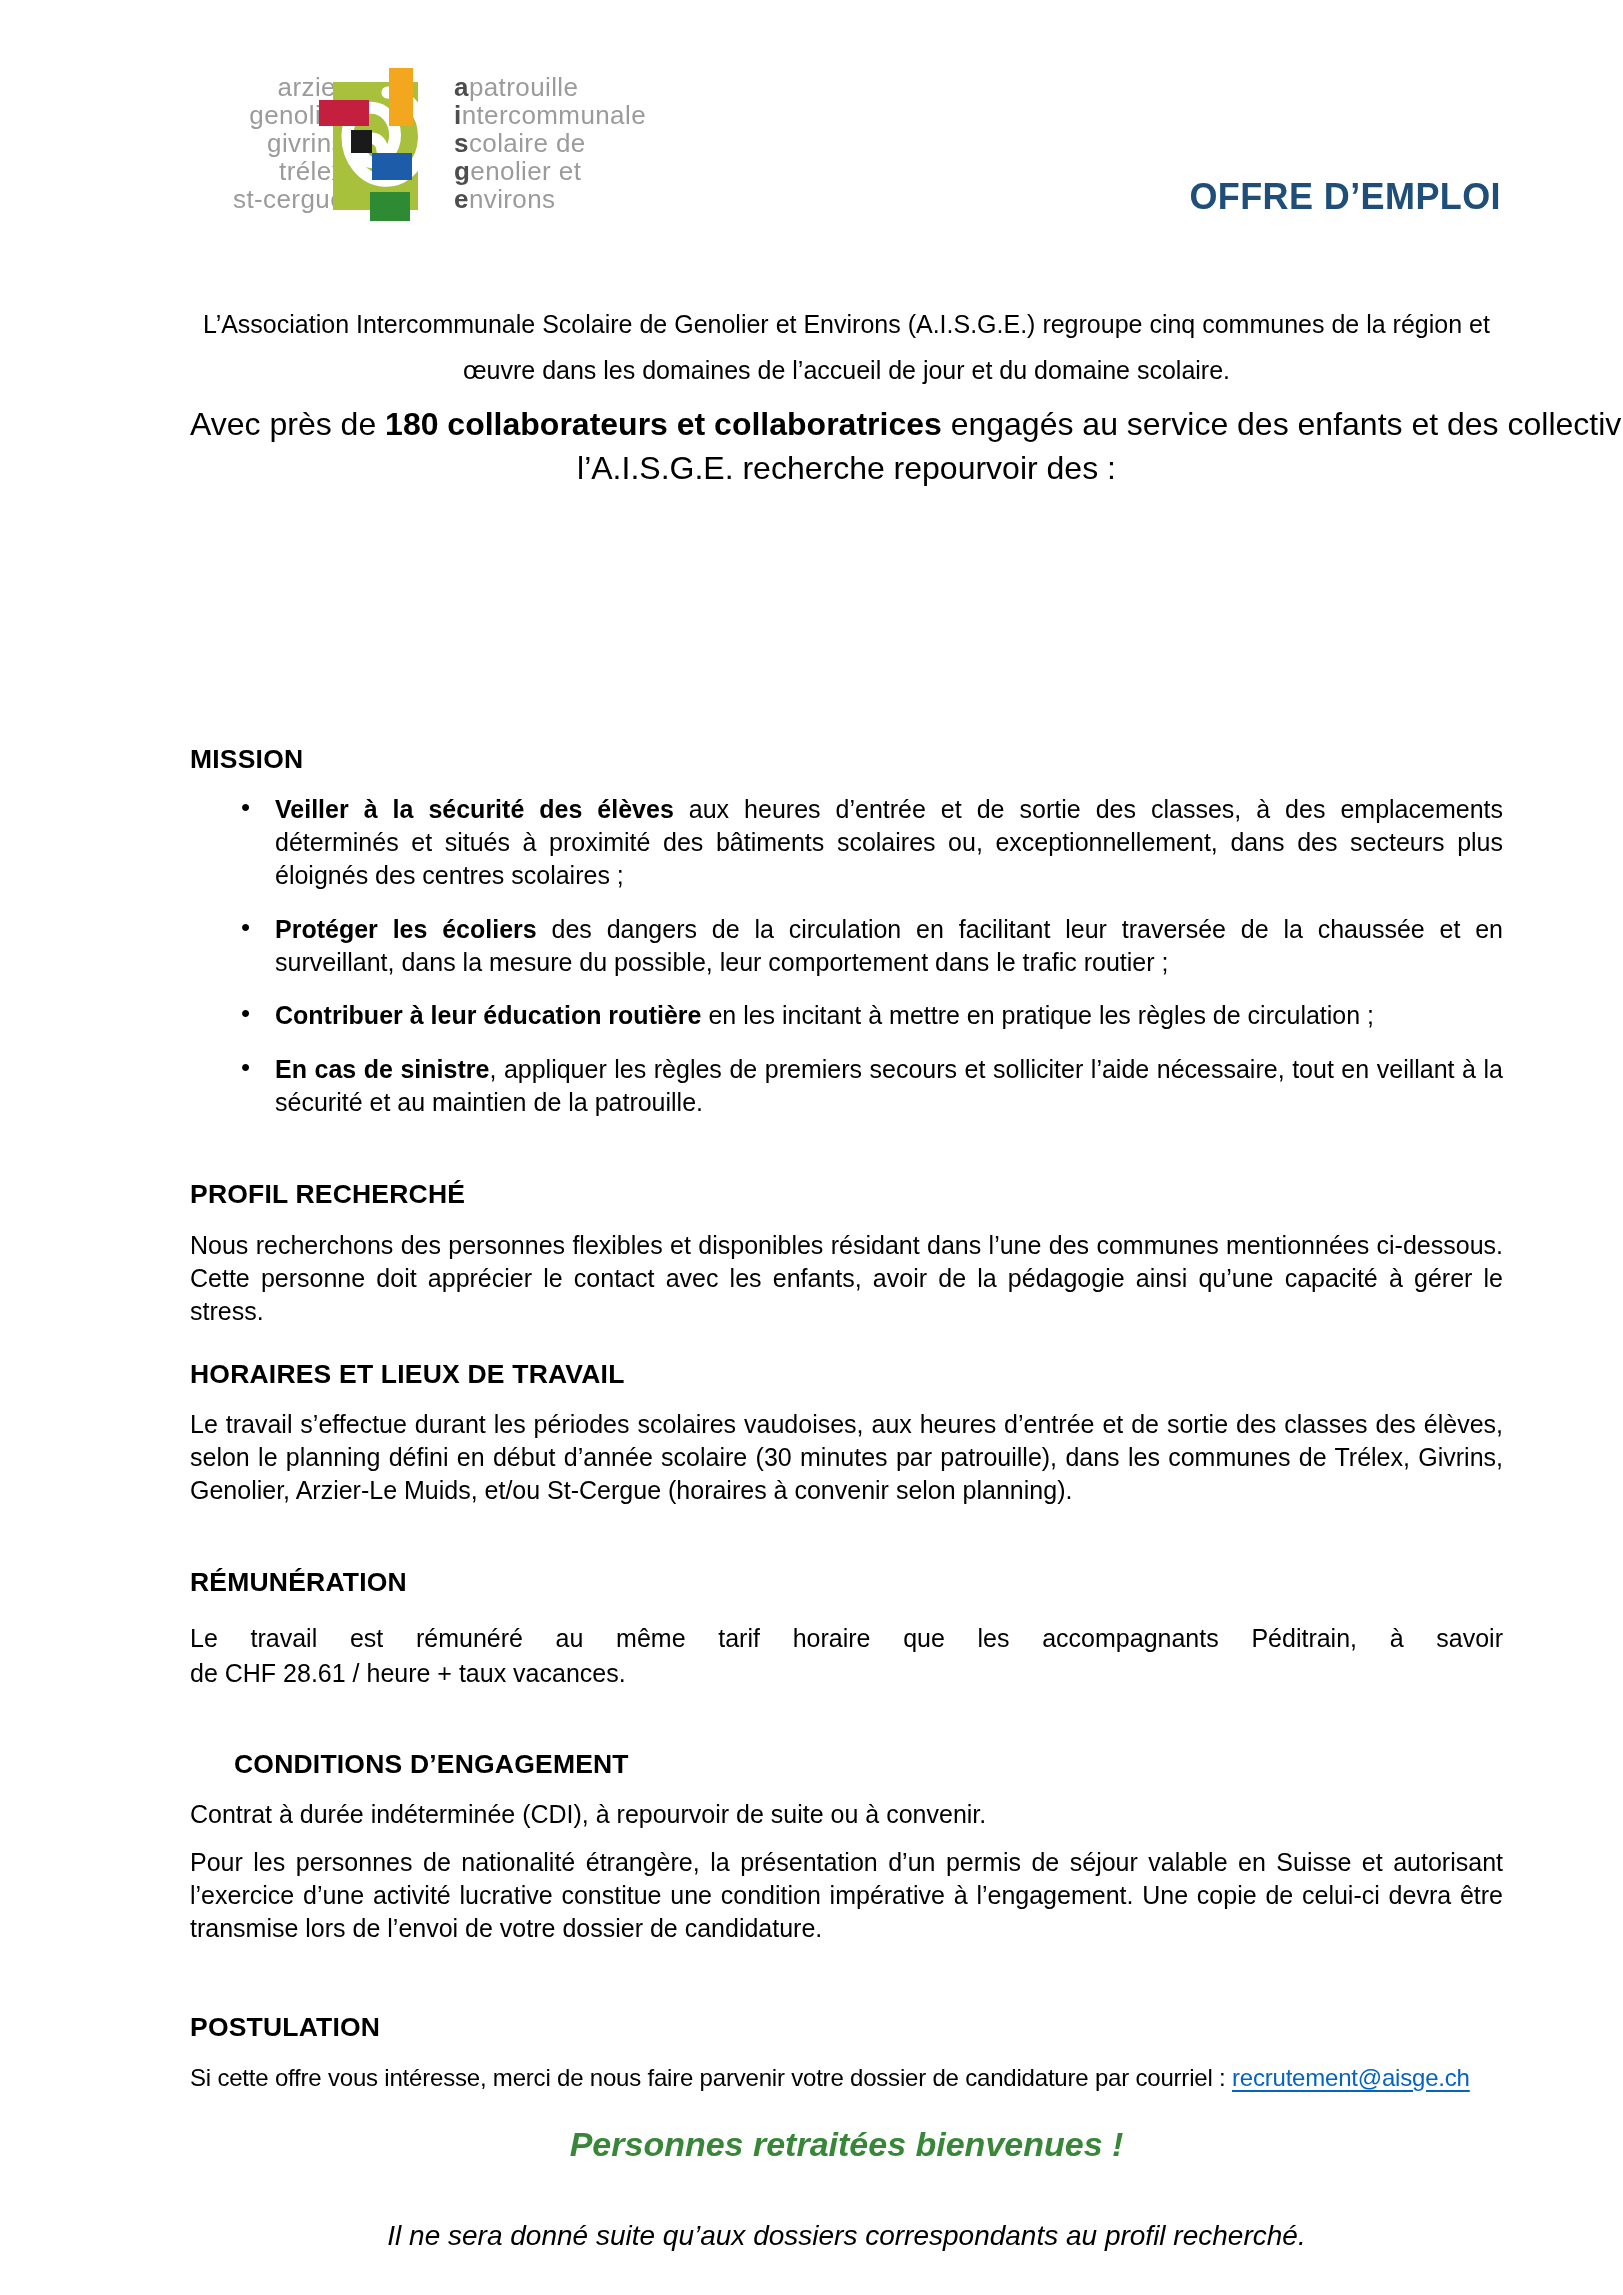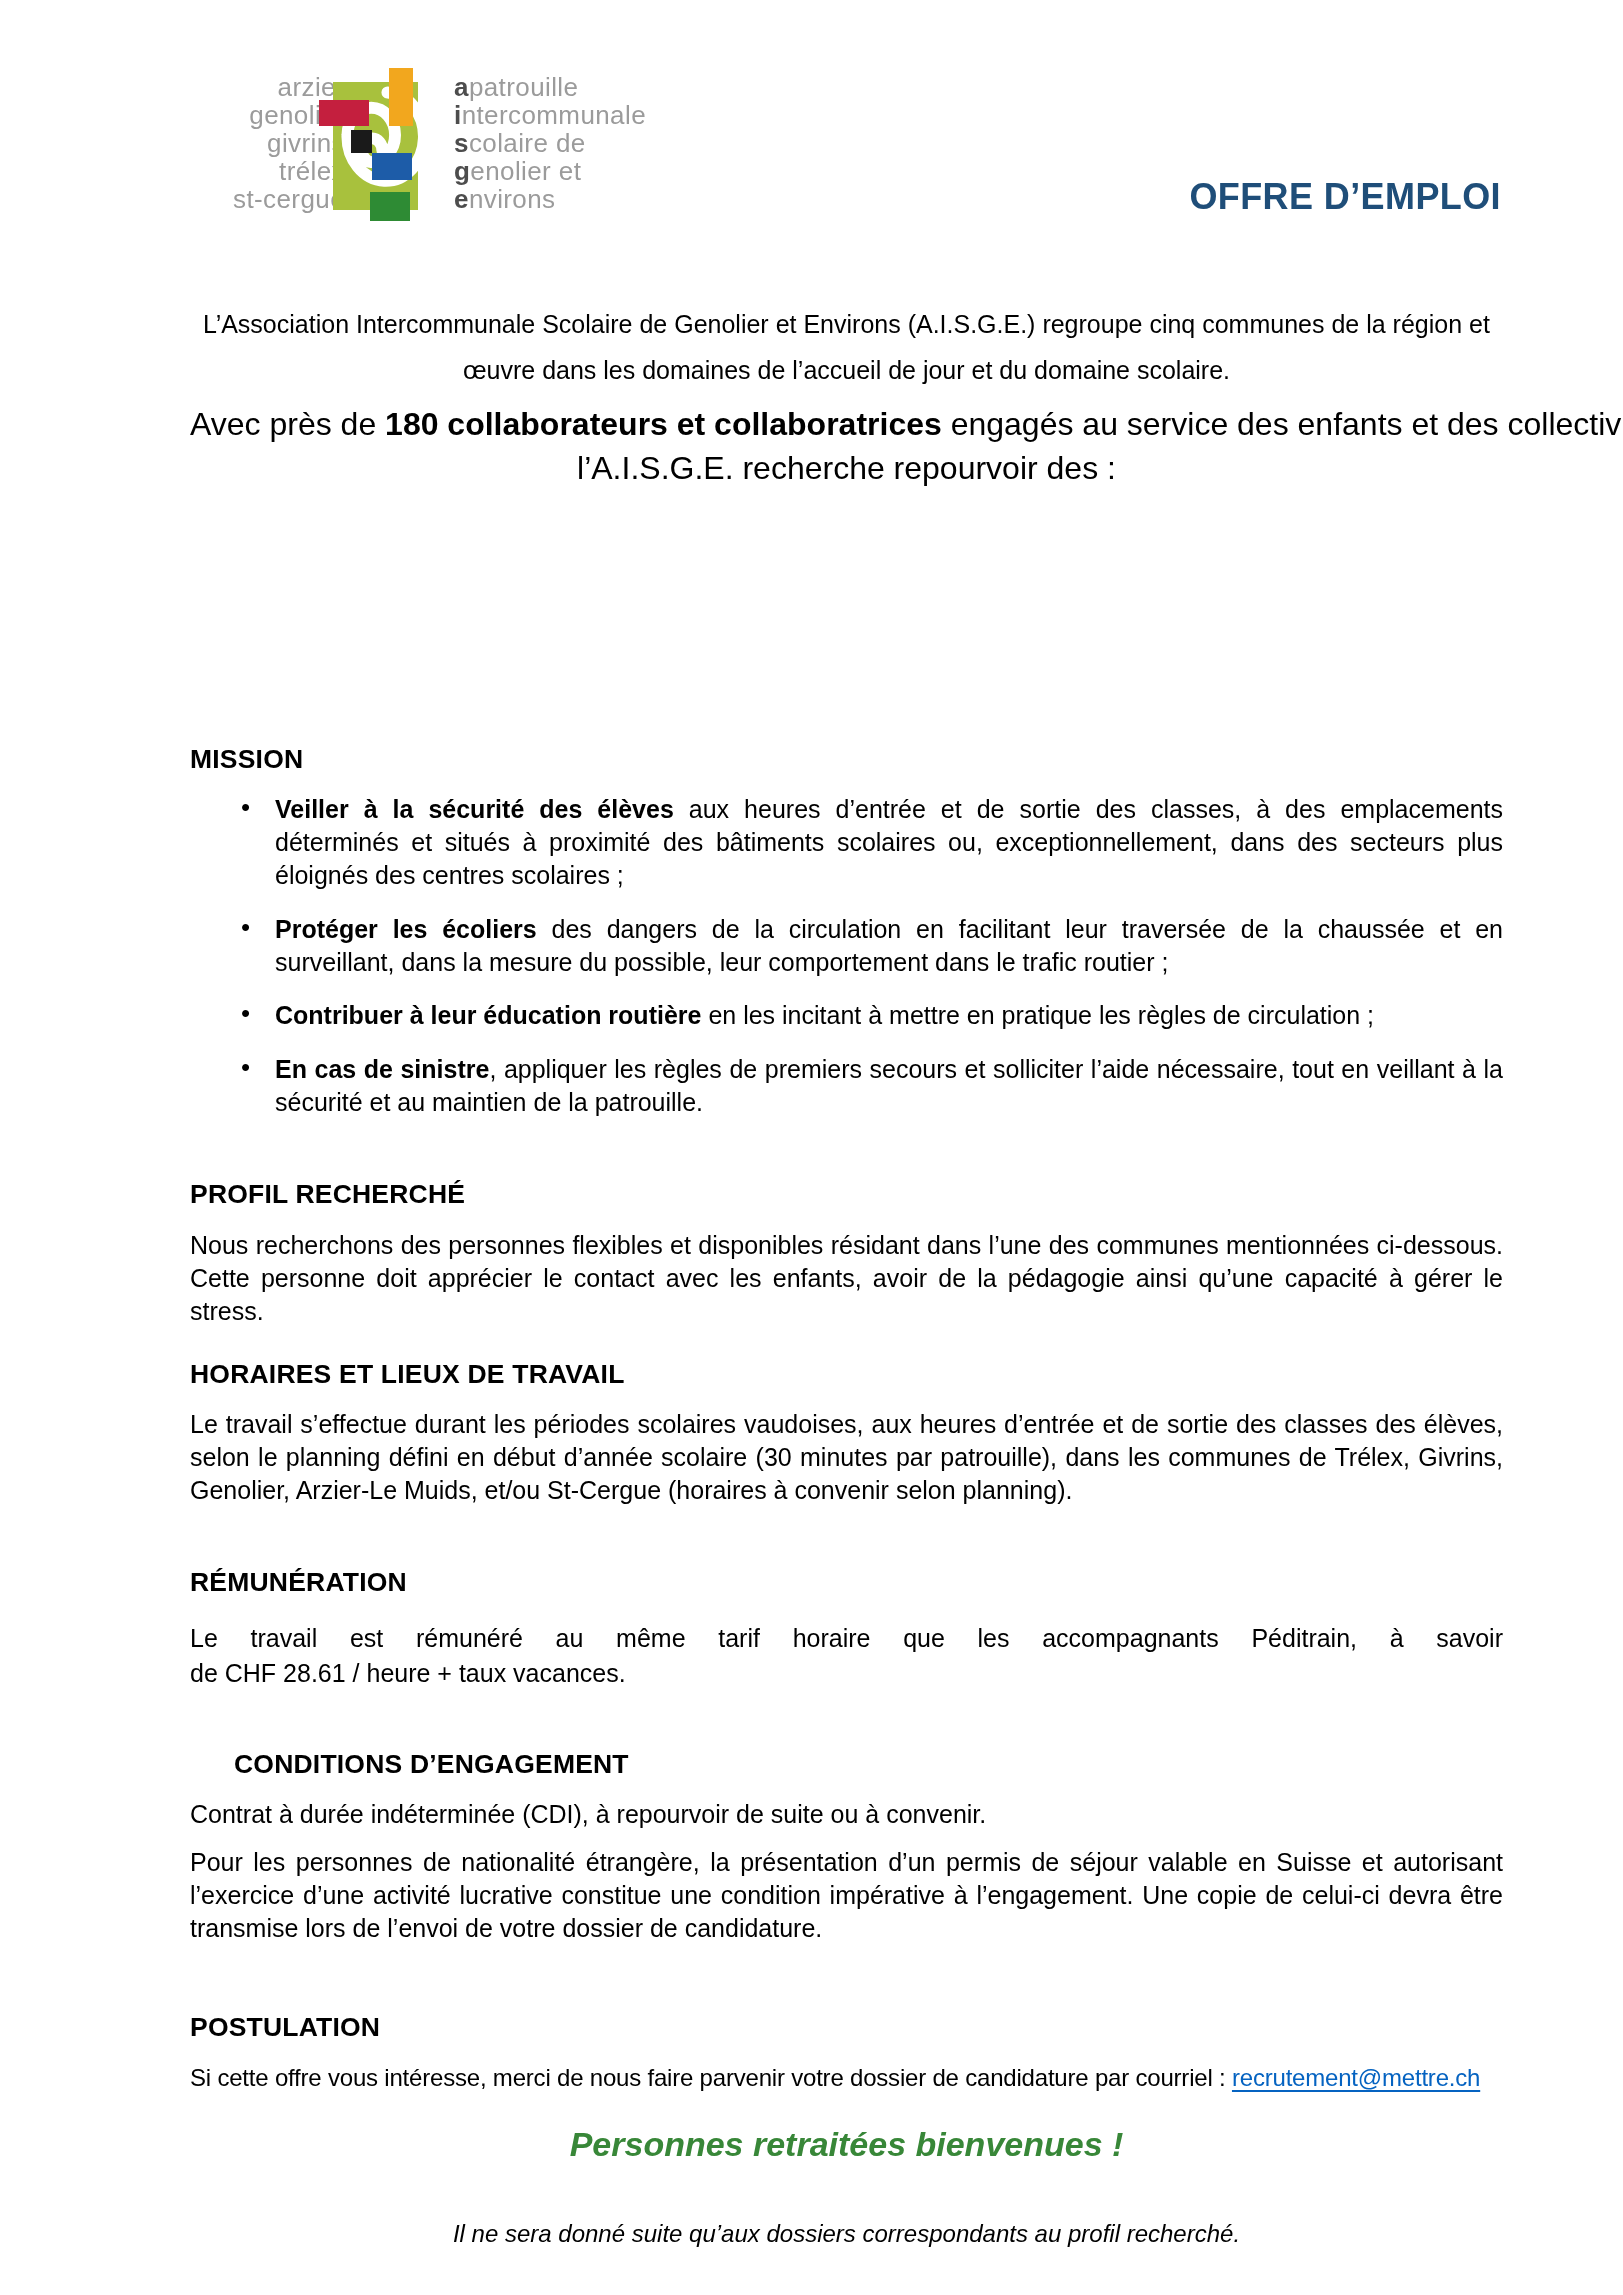--- a/index.html
+++ b/index.html
@@ -91,21 +91,21 @@
   .post-h{top:2012px;}
   .post-p{top:2061px;text-align:left;white-space:nowrap;letter-spacing:-0.2px;font-size:24px;}
   .email-link{color:var(--c-link_blue,#0563c1);text-decoration:underline;text-underline-offset:4.3px;}
 
   
   .green-line{
     top:2125px;text-align:center;
     font-size:34px;font-weight:bold;font-style:italic;
     color:var(--c-highlight_green,#388738);
   }
-  .note-line{top:2220px;text-align:center;font-size:24px;font-style:italic;}
+  .note-line{top:2220px;text-align:center;font-size:28px;font-style:italic;}
 </style>
 </head>
 <body>
 
 <div class="page">
 
   <div class="logo">
     <div class="communes">
       <div>arzier</div>
       <div>genolier</div>
@@ -176,20 +176,20 @@
     <div class="jline">Le travail est rémunéré au même tarif horaire que les accompagnants Péditrain, à savoir</div>
     <div class="nline">de CHF 28.61 / heure + taux vacances.</div>
   </div>
 
   <div class="col heading cond-h">CONDITIONS D’ENGAGEMENT</div>
   <div class="col para cond-p1">Contrat à durée indéterminée (CDI), à repourvoir de suite ou à convenir.</div>
   <div class="col para cond-p2">Pour les personnes de nationalité étrangère, la présentation d’un permis de séjour valable en Suisse et autorisant l’exercice d’une activité lucrative constitue une condition impérative à l’engagement. Une copie de celui-ci devra être transmise lors de l’envoi de votre dossier de candidature.</div>
 
   <div class="col heading post-h">POSTULATION</div>
   <div class="col para post-p">
-    <span>Si cette offre vous intéresse, merci de nous faire parvenir votre dossier de candidature par courriel : </span><a class="email-link" href="#">recrutement@mettre.ch</a>
+    <span>Si cette offre vous intéresse, merci de nous faire parvenir votre dossier de candidature par courriel : </span><a class="email-link" href="#">recrutement@aisge.ch</a>
   </div>
 
   <div class="col green-line">Personnes retraitées bienvenues !</div>
   <div class="col note-line">Il ne sera donné suite qu’aux dossiers correspondants au profil recherché.</div>
 
 </div>
 
 
 </body></html>

